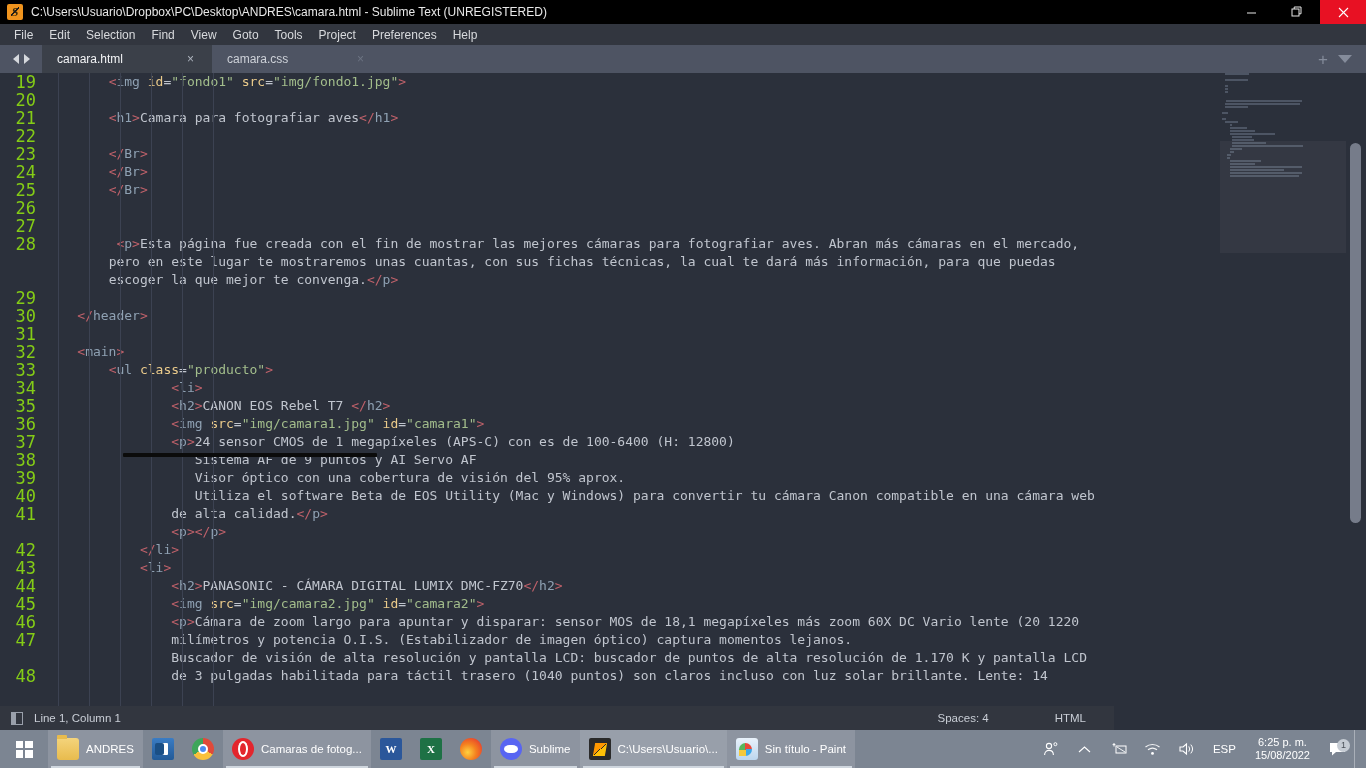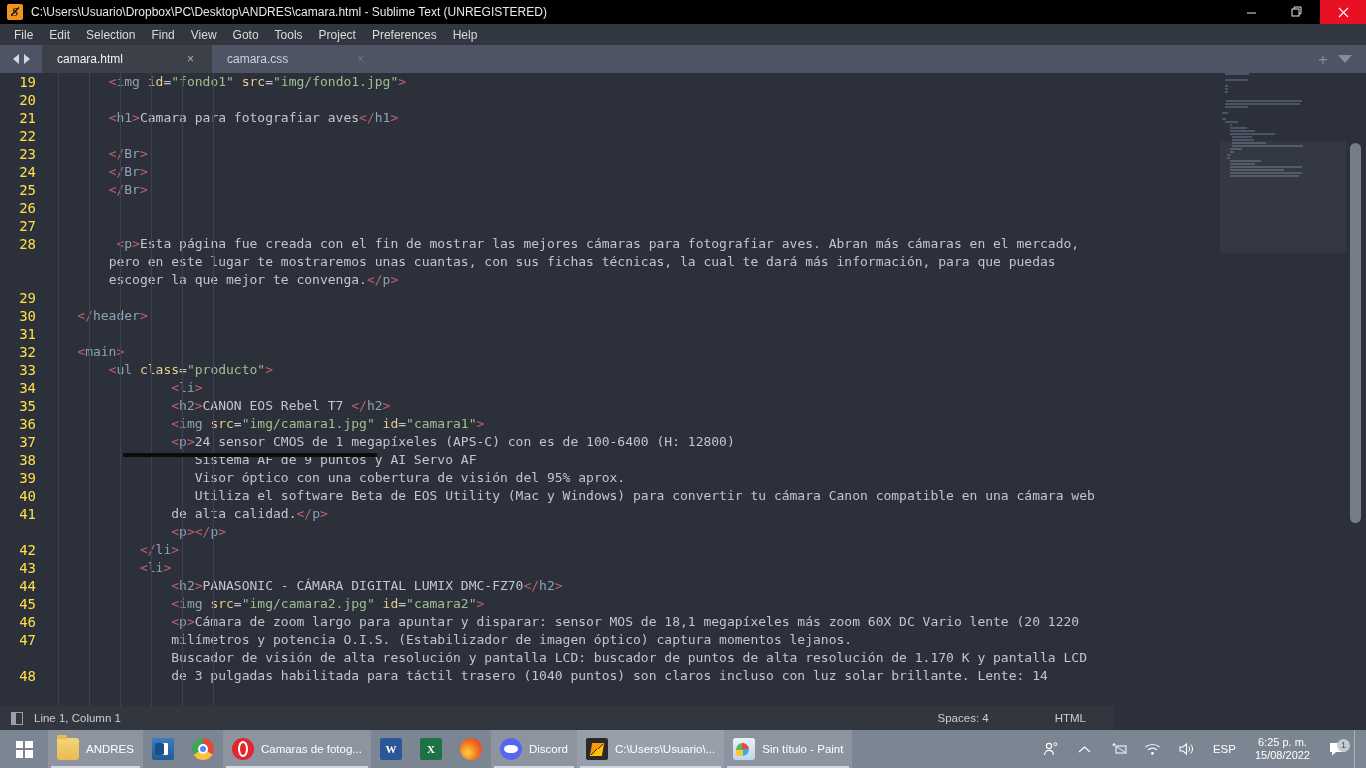--- a/index.html
+++ b/index.html
@@ -87,21 +87,21 @@
   
   #editor {
     position:absolute; top:73px; left:0; width:1366px; height:633px;
     background:#2b303b; overflow:hidden;
   }
   #gutter {
     position:absolute; left:0; top:0; width:46px; height:633px;
     background:#2b303b; text-align:right;
   }
   .lnum {
-    height:18px; line-height:18px; color:#fde047; font-size:14px;
+    height:18px; line-height:18px; color:#84cc16; font-size:17px;
     font-family:"DejaVu Sans Mono", monospace; padding-right:10px;
   }
   #code {
     position:absolute; left:46px; top:0; width:1174px; height:633px;
     font-family:"DejaVu Sans Mono", monospace; font-size:13px;
   }
   .cline {
     height:18px; line-height:18px; white-space:pre; color:#c0c5ce;
   }
   
@@ -542,21 +542,21 @@
       <div class="tb-item">
         <span class="ico firefox"></span>
       </div>
       <div class="tb-item grouped">
         <span class="ico discord">
           <span class="eyes">
             <i style="left:0;top:0"></i>
             <i style="right:0;top:0"></i>
           </span>
         </span>
-        <span class="tb-lbl">Discord</span>
+        <span class="tb-lbl">Sublime</span>
         <span class="tb-underline"></span>
       </div>
       <div class="tb-item active-win">
         <span class="ico sublime"></span>
         <span class="tb-lbl">C:\Users\Usuario\...</span>
         <span class="tb-underline"></span>
       </div>
       <div class="tb-item grouped">
         <span class="ico paint"></span>
         <span class="tb-lbl">Sin título - Paint</span>

